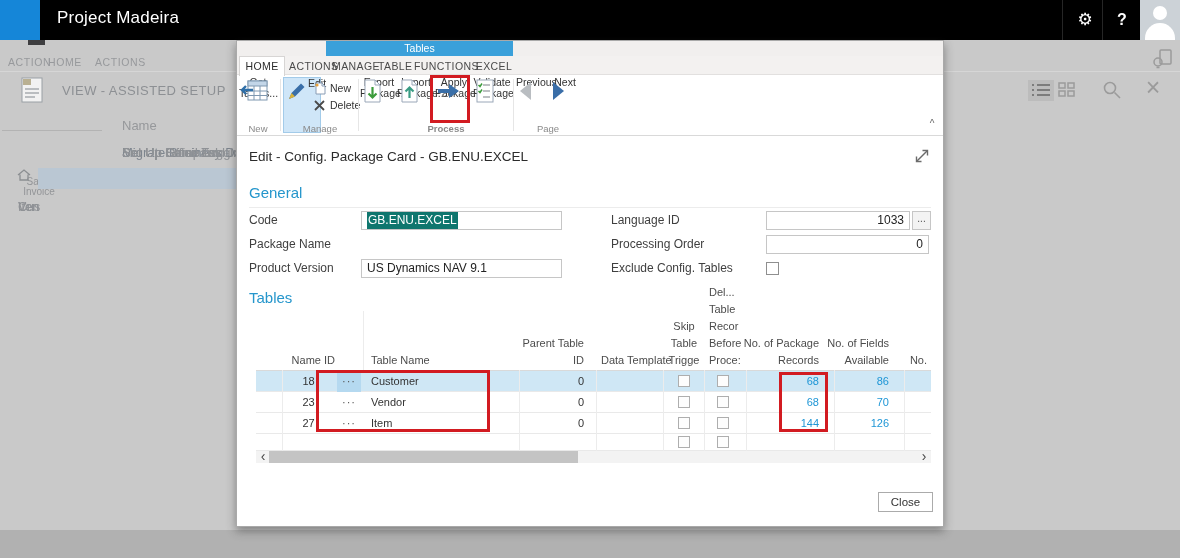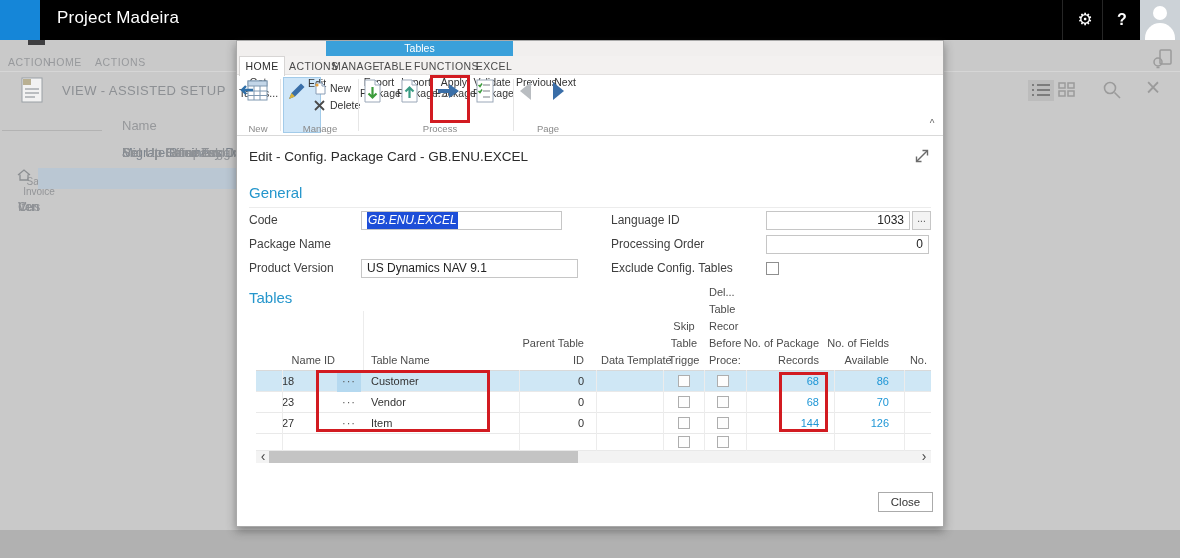--- a/index.html
+++ b/index.html
@@ -69,24 +69,24 @@
   .expand{left:676px;top:106px;width:18px;height:18px;cursor:pointer;}
   .sec-h{font-size:15px;color:#2596cc;cursor:pointer;}
   .sec-general{left:12px;top:143px;} .sec-tables{left:12px;top:248px;}
   .gen-rule{left:12px;top:166px;width:682px;height:1px;background:#ececec;}
   .f-label{font-size:12px;color:#3f3f3f;}
   .fl-code{left:12px;top:172px;} .fl-pkg{left:12px;top:196px;} .fl-prod{left:12px;top:220px;}
   .fl-lang{left:374px;top:172px;} .fl-proc{left:374px;top:196px;} .fl-excl{left:374px;top:220px;}
   .f-input{height:19px;border:1px solid #c6c6c6;font-size:12px;line-height:17px;padding:0 5px;color:#222;background:#fff;white-space:nowrap;overflow:hidden;}
   .fi-code{left:124px;top:170px;width:201px;}
   .fi-pkg{left:124px;top:194px;width:201px;}
-  .fi-prod{left:124px;top:218px;width:217px;}
+  .fi-prod{left:124px;top:218px;width:201px;}
   .fi-lang{left:529px;top:170px;width:144px;text-align:right;}
   .fi-proc{left:529px;top:194px;width:163px;text-align:right;}
-  .sel-val{position:static;background:#1d4ed8;color:#fff;padding:0 1px;font-style:italic;}
+  .sel-val{position:static;background:#0f766e;color:#fff;padding:0 1px;}
   .assist-btn{left:675px;top:170px;width:19px;height:19px;border:1px solid #c6c6c6;background:#f3f3f3;
               font-size:10px;line-height:14px;text-align:center;color:#555;cursor:pointer;}
   .excl-cb{left:529px;top:221px;width:13px;height:13px;border:1px solid #8f8f8f;background:#fff;cursor:pointer;}
 
   
   .grid{left:19px;top:270px;width:675px;height:153px;}
   .ghc{bottom:95px;font-size:11px;line-height:17px;color:#4c4c4c;}
   .pre{white-space:pre-line;}
   .h-id{left:26px;width:53px;text-align:right;}
   .h-name{left:115px;}
@@ -95,21 +95,21 @@
   .h-skip{left:408px;width:40px;text-align:center;}
   .h-del{left:453px;width:40px;text-align:left;}
   .h-rec{left:480px;width:83px;text-align:right;}
   .h-fld{left:560px;width:73px;text-align:right;}
   .h-no{left:640px;width:31px;text-align:right;}
   .g-topline{left:0;top:59px;width:675px;height:1px;background:#d9d9d9;}
   .grow{left:0;width:675px;height:21px;border-bottom:1px solid #e9e9e9;background:#fff;cursor:pointer;}
   .grow.sel{background:#cfe7f5;}
   .r0{top:60px;} .r1{top:81px;} .r2{top:102px;} .r3{top:123px;height:17px;}
   .gc{font-size:11px;line-height:21px;color:#333;}
-  .c-id{left:26px;width:53px;text-align:left;}
+  .c-id{left:26px;width:53px;text-align:center;}
   .c-ell{left:81px;width:24px;text-align:center;color:#555;letter-spacing:1px;cursor:pointer;}
   .grow.sel .c-ell{background:#b5d9f0;}
   .c-name{left:115px;}
   .c-parent{left:240px;width:88px;text-align:right;}
   .c-cb{top:4px;width:12px;height:12px;border:1px solid #aeaeae;background:#fdfdfd;cursor:pointer;}
   .cb1{left:422px;} .cb2{left:461px;}
   .c-rec{left:480px;width:83px;text-align:right;color:#1e96d6;cursor:pointer;}
   .c-fld{left:560px;width:73px;text-align:right;color:#1e96d6;cursor:pointer;}
   .g-vline{top:59px;width:1px;height:81px;background:#ececec;}
   .g-vtall{left:107px;top:0;width:1px;height:140px;background:#ececec;}
@@ -334,21 +334,21 @@
       </div>
       <div class="rbtn" style="left:313px;width:30px;">
         <svg class="ric" width="18" height="24">
           <path d="M3 3 L14 12 L3 21 Z" fill="#3a6ea8"></path>
         </svg>
         <span style="position:static;">Next</span>
       </div>
 
       <div class="rb-group" style="left:2px;width:38px;">New</div>
       <div class="rb-group" style="left:46px;width:74px;">Manage</div>
-      <div class="rb-group" style="left:128px;width:150px;">Process</div>
+      <div class="rb-group" style="left:134px;width:150px;font-weight:bold;">Process</div>
       <div class="rb-group" style="left:279px;width:64px;">Page</div>
     </div>
     <div class="chev-up">^</div>
 
     <div class="dlg-title">Edit - Config. Package Card - GB.ENU.EXCEL</div>
     <div class="expand">
       <svg width="18" height="18" style="position:static;">
         <line x1="4" y1="14" x2="14" y2="4" stroke="#6b6b6b" stroke-width="1.4"></line>
         <path d="M9.5 3.5 H14.5 V8.5" fill="none" stroke="#6b6b6b" stroke-width="1.4"></path>
         <path d="M3.5 9.5 V14.5 H8.5" fill="none" stroke="#6b6b6b" stroke-width="1.4"></path>

